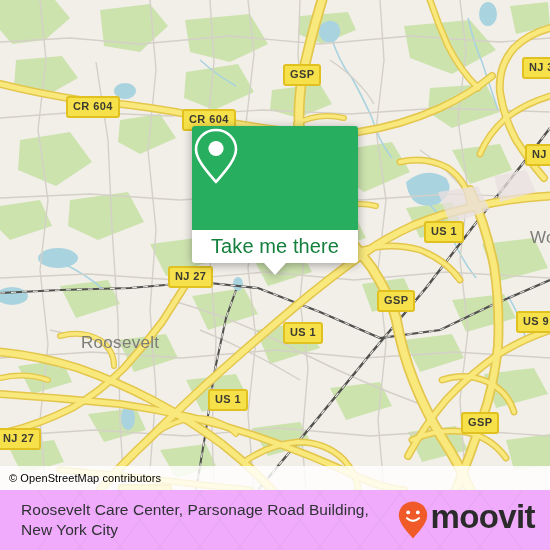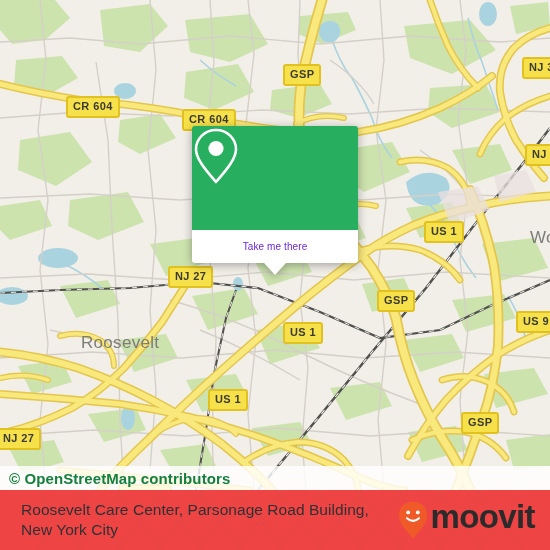--- a/index.html
+++ b/index.html
@@ -45,22 +45,22 @@
   }
 
   
   #attrib {
     position: absolute; left: 0; bottom: 0;
     width: 550px; height: 24px;
     background: rgba(255,255,255,.82);
     display: flex; align-items: center;
   }
   #attrib span {
-    font-size: 15px; color: #15803d;
-    padding-left: 9px; letter-spacing: .1px; font-weight: bold;
+    font-size: 11px; color: #000000;
+    padding-left: 9px; letter-spacing: .1px;
   }
 
   
   #popup {
     position: absolute;
     left: 192px; top: 126px;
     width: 166px;
     filter: drop-shadow(0 2px 5px rgba(0,0,0,.33));
   }
   #popup-head {
@@ -69,38 +69,38 @@
     border-radius: 3px 3px 0 0;
     display: flex; align-items: center; justify-content: center;
   }
   #popup-body {
     height: 33px;
     background: #ffffff;
     border-radius: 0 0 3px 3px;
     display: flex; align-items: center; justify-content: center;
   }
   #popup-body span {
-    font-size: 10px; color: #6d28d9;
+    font-size: 20px; color: #15803d;
     letter-spacing: .1px;
   }
   #popup-tail {
     position: absolute;
     left: 50%; top: 137px;
     margin-left: -11px;
     width: 0; height: 0;
     border-left: 11px solid transparent;
     border-right: 11px solid transparent;
     border-top: 12px solid #ffffff;
   }
 
   
   #footer {
     position: absolute; left: 0; top: 490px;
     width: 550px; height: 60px;
-    background: #ef4444;
+    background: #f0abfc;
     display: flex; align-items: center;
     overflow: hidden;
   }
   #footer-watermark {
     position: absolute; left: 0; top: 0;
     width: 550px; height: 60px;
     opacity: .055;
     pointer-events: none;
   }
   #footer-title {

